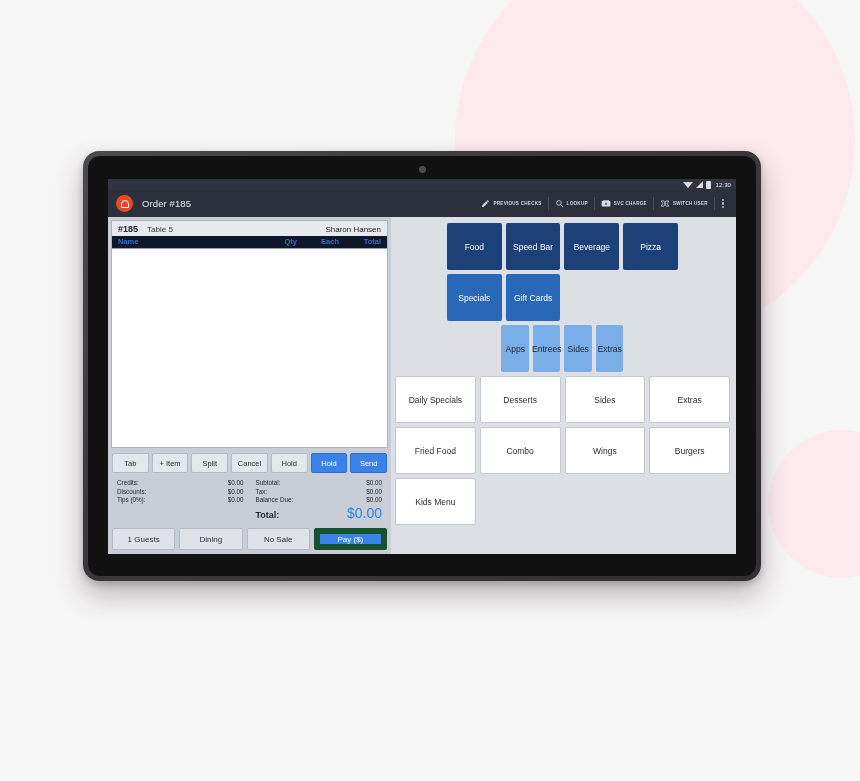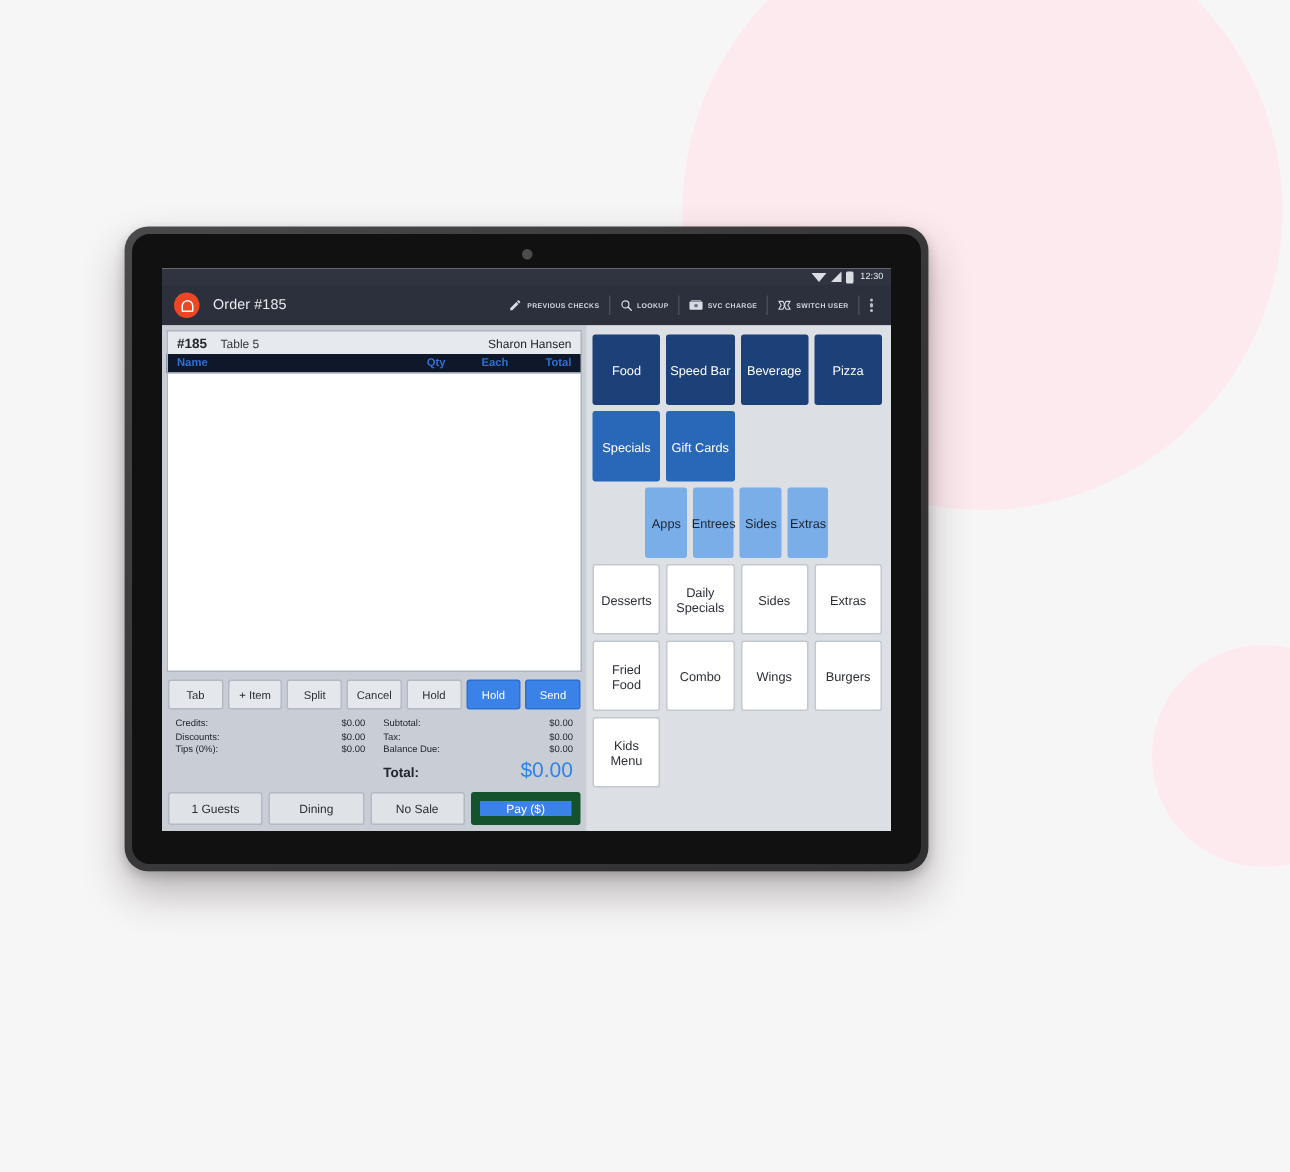--- a/index.html
+++ b/index.html
@@ -38,21 +38,21 @@
     height: 148px;
     left: 768px;
     top: 430px;
   }
 
   
   #tablet {
     position: absolute;
     left: 83px;
     top: 151px;
-    width: 536px;
+    width: 678px;
     height: 430px;
     border-radius: 16px;
     background: linear-gradient(145deg, #4a4a4c 0%, #3a3a3c 40%, #303032 100%);
     padding: 5px;
     box-sizing: border-box;
     box-shadow: 0 14px 28px rgba(40, 30, 35, 0.30),
                 0 3px 7px rgba(40, 30, 35, 0.22);
   }
   #tablet-bezel {
     position: relative;
@@ -546,22 +546,22 @@
               <div class="menu-btn mid">Specials</div>
               <div class="menu-btn mid">Gift Cards</div>
             </div>
             <div class="menu-group">
               <div class="menu-btn light">Apps</div>
               <div class="menu-btn light">Entrees</div>
               <div class="menu-btn light">Sides</div>
               <div class="menu-btn light">Extras</div>
             </div>
             <div class="menu-group">
+              <div class="menu-btn white">Daily Specials</div>
               <div class="menu-btn white">Desserts</div>
-              <div class="menu-btn white">Daily Specials</div>
               <div class="menu-btn white">Sides</div>
               <div class="menu-btn white">Extras</div>
               <div class="menu-btn white">Fried Food</div>
               <div class="menu-btn white">Combo</div>
               <div class="menu-btn white">Wings</div>
               <div class="menu-btn white">Burgers</div>
               <div class="menu-btn white">Kids Menu</div>
             </div>
           </div>
 

